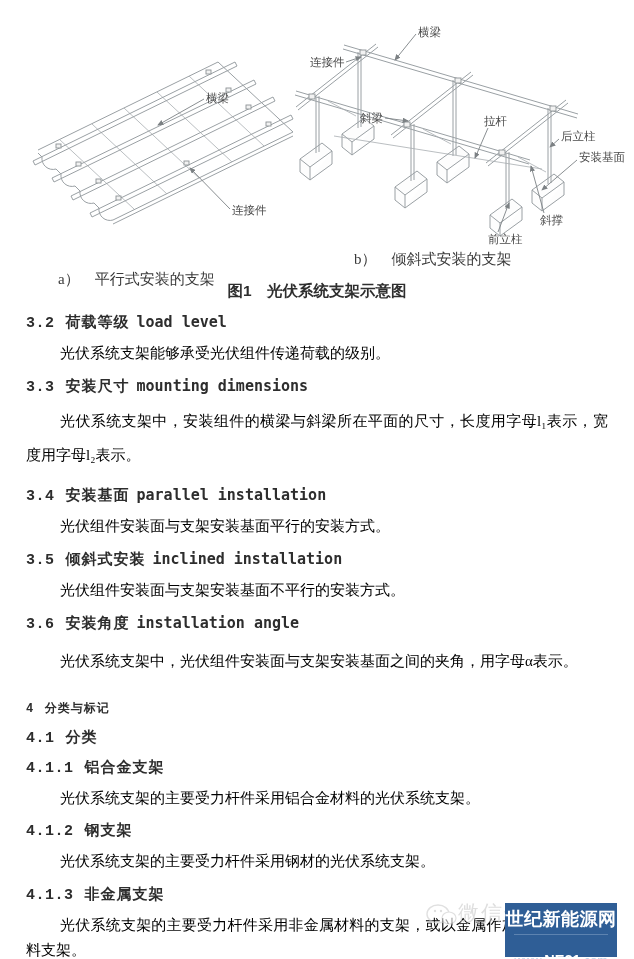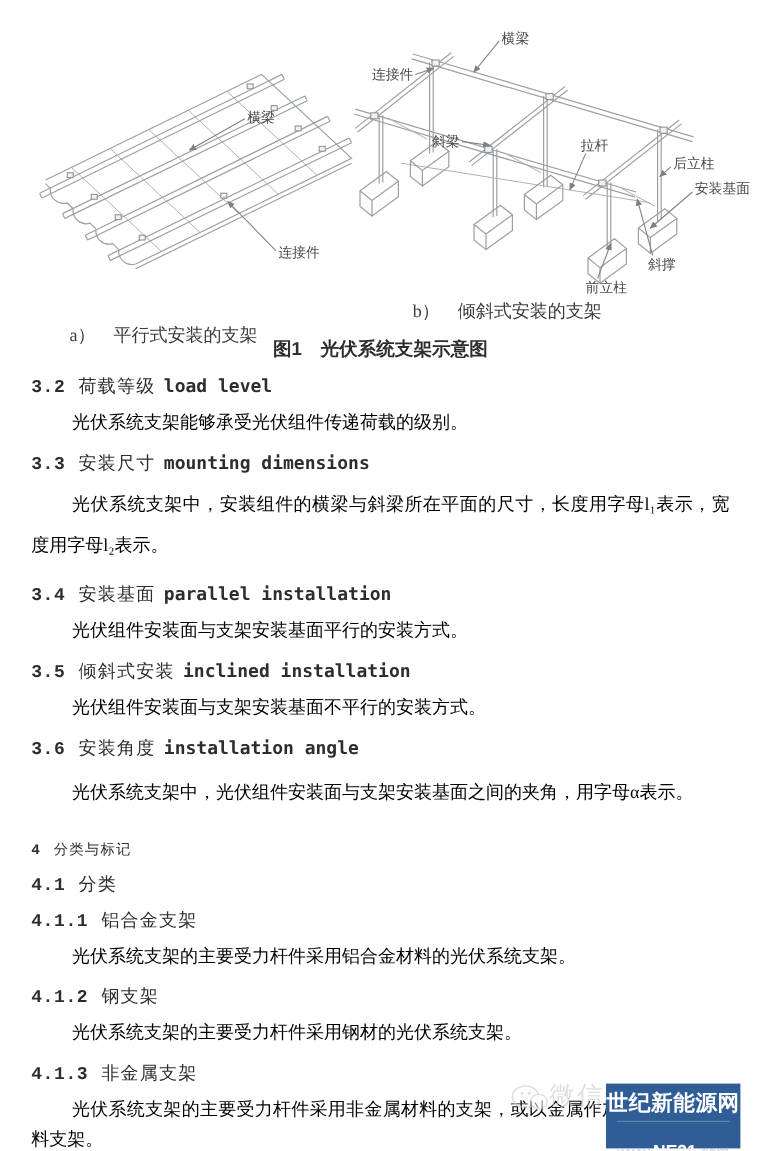--- a/index.html
+++ b/index.html
@@ -9,30 +9,30 @@
     font-family:"Liberation Serif",serif;
   }
   .page{padding:0 26px;position:relative;}
   
   .fig-row{position:relative;height:250px;}
   .fig-row svg{position:absolute;top:0;}
   #diagA{left:-8px;}
   #diagB{left:262px;}
   .fig-captions{position:relative;height:22px;font-size:15px;color:#3a3a3a;}
   .cap-a{position:absolute;left:32px;margin-top:20px;}
-  .cap-b{position:absolute;left:318px;}
+  .cap-b{position:absolute;left:328px;}
   .fig-title{
     text-align:center;font-weight:bold;font-size:15.5px;color:#2e2e2e;
     font-family:"Liberation Sans",sans-serif;margin:9px 0 2px;
   }
   
   .h2,.h1{font-size:15px;margin:11px 0 9px;color:#2d2d2d;white-space:nowrap;}
   .h1{margin-top:26px;font-size:12px;}
   .h-num{font-family:Liberation Mono, monospace;font-weight:600;margin-right:11px;letter-spacing:.5px;}
-  .h-zh{font-family:"Liberation Sans",sans-serif;font-weight:normal;letter-spacing:1px;}
+  .h-zh{font-family:"Liberation Sans",sans-serif;font-weight:bold;letter-spacing:1px;}
   .h-en{font-family:"DejaVu Sans Mono",monospace;font-weight:600;margin-left:7px;}
   .bodyp{
     font-size:15px;margin:9px 0;line-height:1.65;color:#000000;
     text-indent:34px;text-align:justify;
   }
   .bodyp.wide{line-height:2.25;margin-bottom:14px;}
   .bodyp.gap{margin-top:16px;}
   
   .ln{stroke:#9aa0a4;stroke-width:1;fill:none;}
   .ln2{stroke:#a8adb1;stroke-width:.8;fill:none;}

